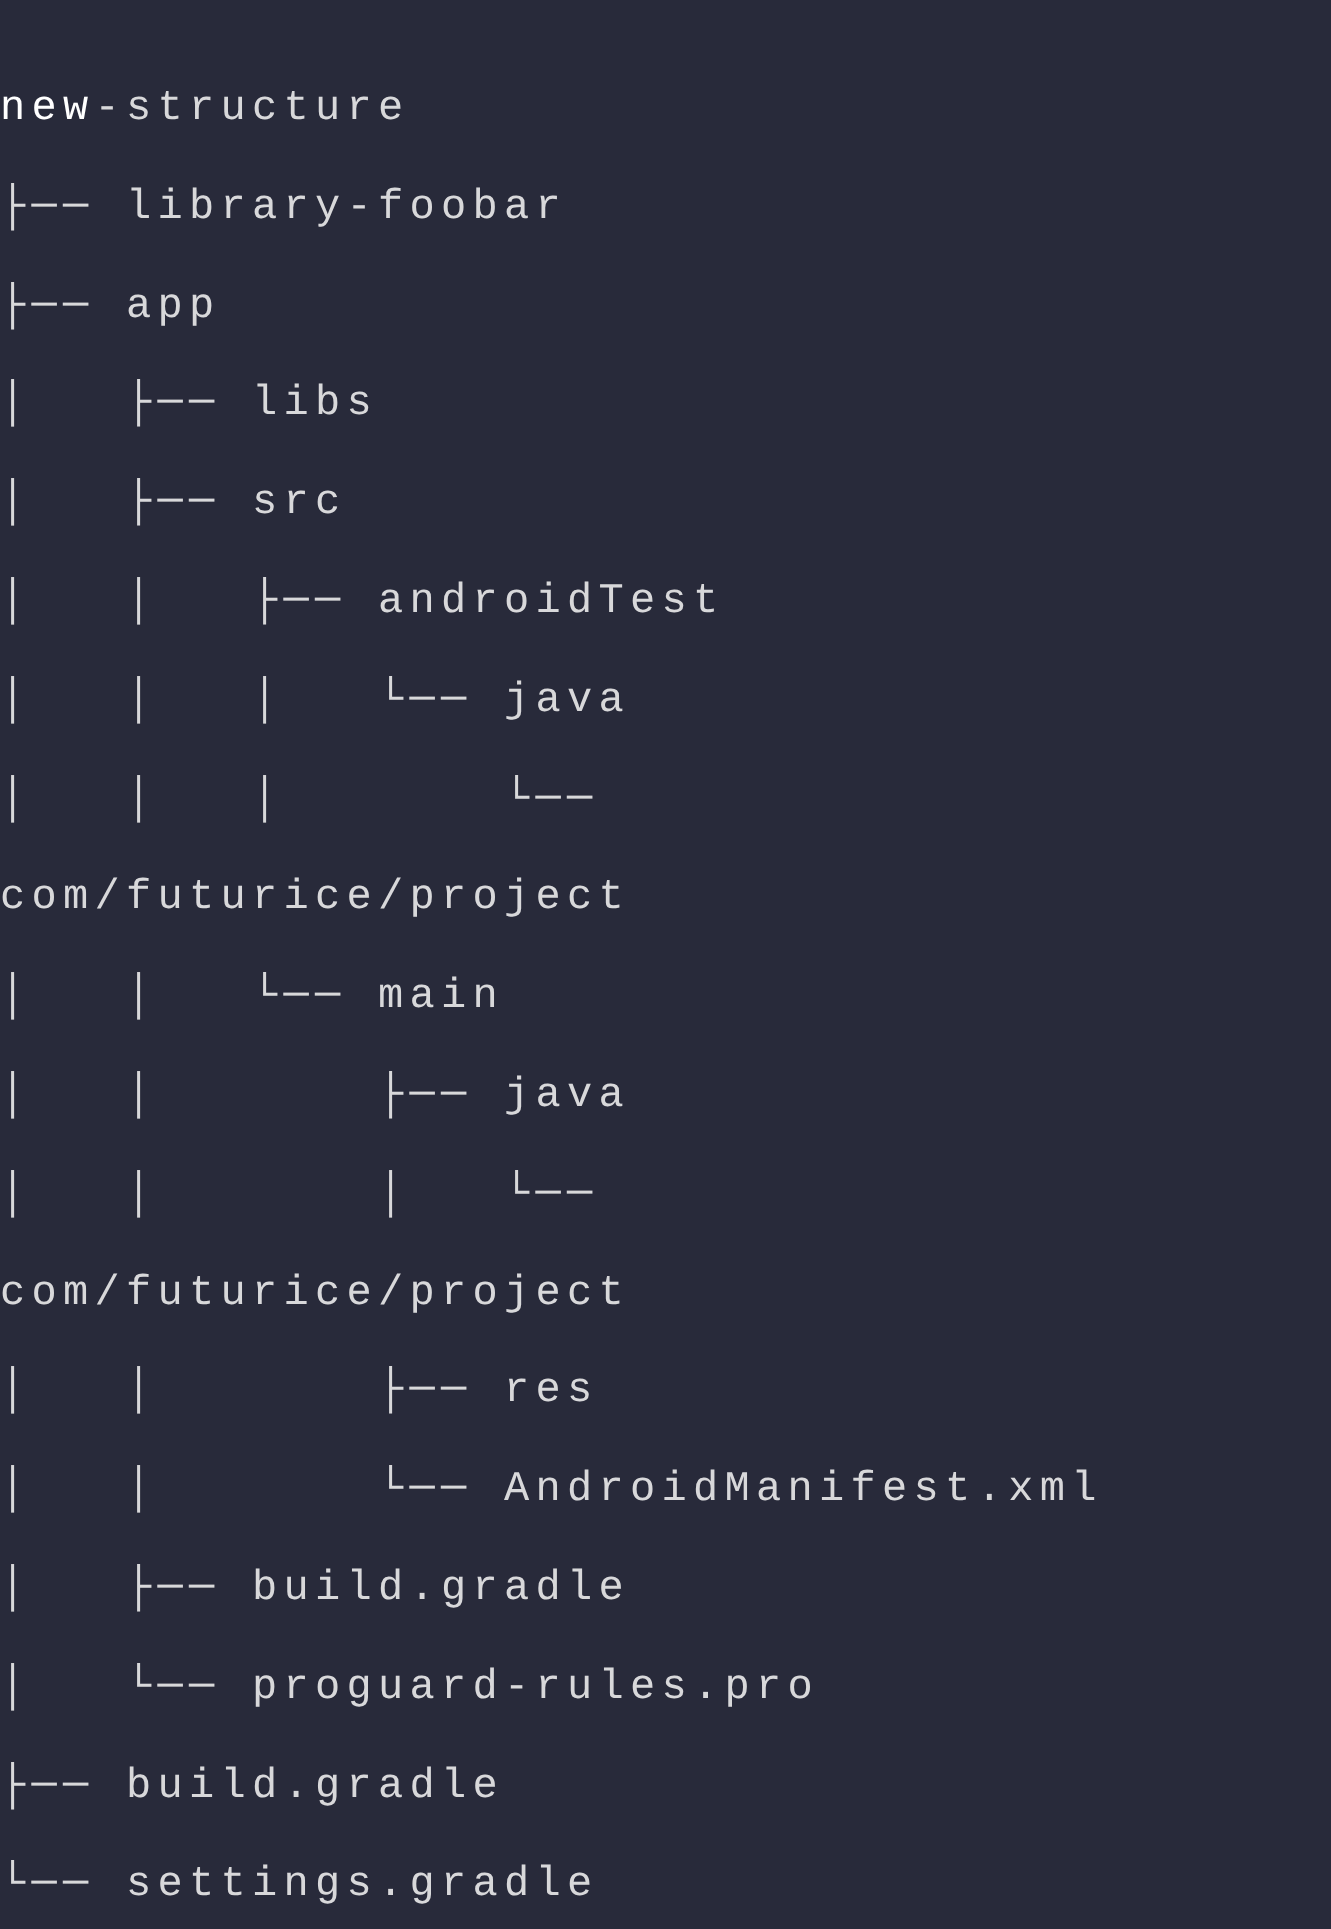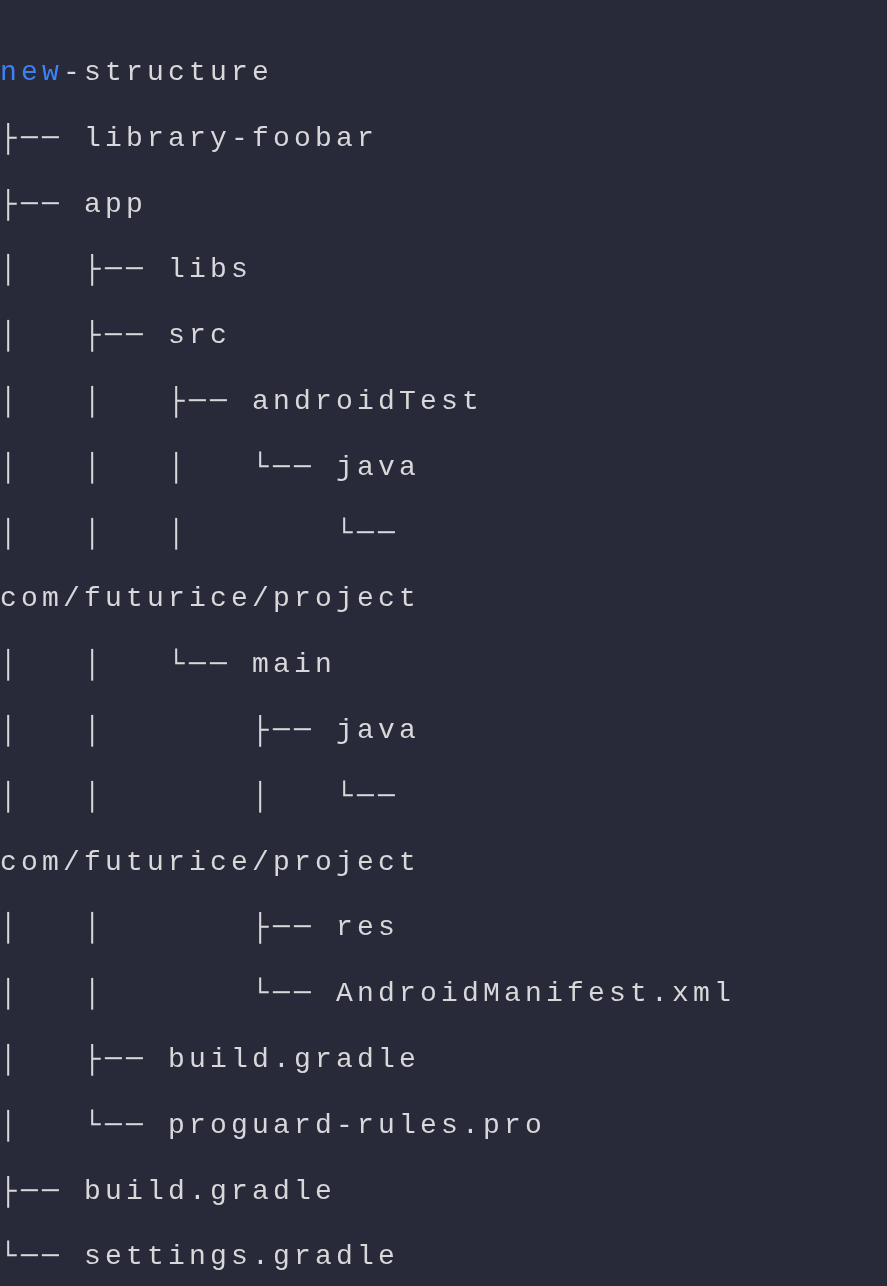--- a/index.html
+++ b/index.html
@@ -17,21 +17,21 @@
       padding: 0;
       width: 887px;
       height: 1286px;
       overflow: hidden;
     }
     .content {
       white-space: pre;
       padding-top: 40px;
     }
     .keyword {
-      color: #3b82f6;
+      color: #ffffff;
       text-align: right;
     }
     .line {
       display: block;
     }
   </style>
 </head>
 <body>
 
 <div class="content"><span class="line"><span class="keyword">new</span><span>-structure</span></span><span class="line">├── library-foobar</span><span class="line">├── app</span><span class="line">│   ├── libs</span><span class="line">│   ├── src</span><span class="line">│   │   ├── androidTest</span><span class="line">│   │   │   └── java</span><span class="line">│   │   │       └── </span><span class="line">com/futurice/project</span><span class="line">│   │   └── main</span><span class="line">│   │       ├── java</span><span class="line">│   │       │   └── </span><span class="line">com/futurice/project</span><span class="line">│   │       ├── res</span><span class="line">│   │       └── AndroidManifest.xml</span><span class="line">│   ├── build.gradle</span><span class="line">│   └── proguard-rules.pro</span><span class="line">├── build.gradle</span><span class="line">└── settings.gradle</span></div>

